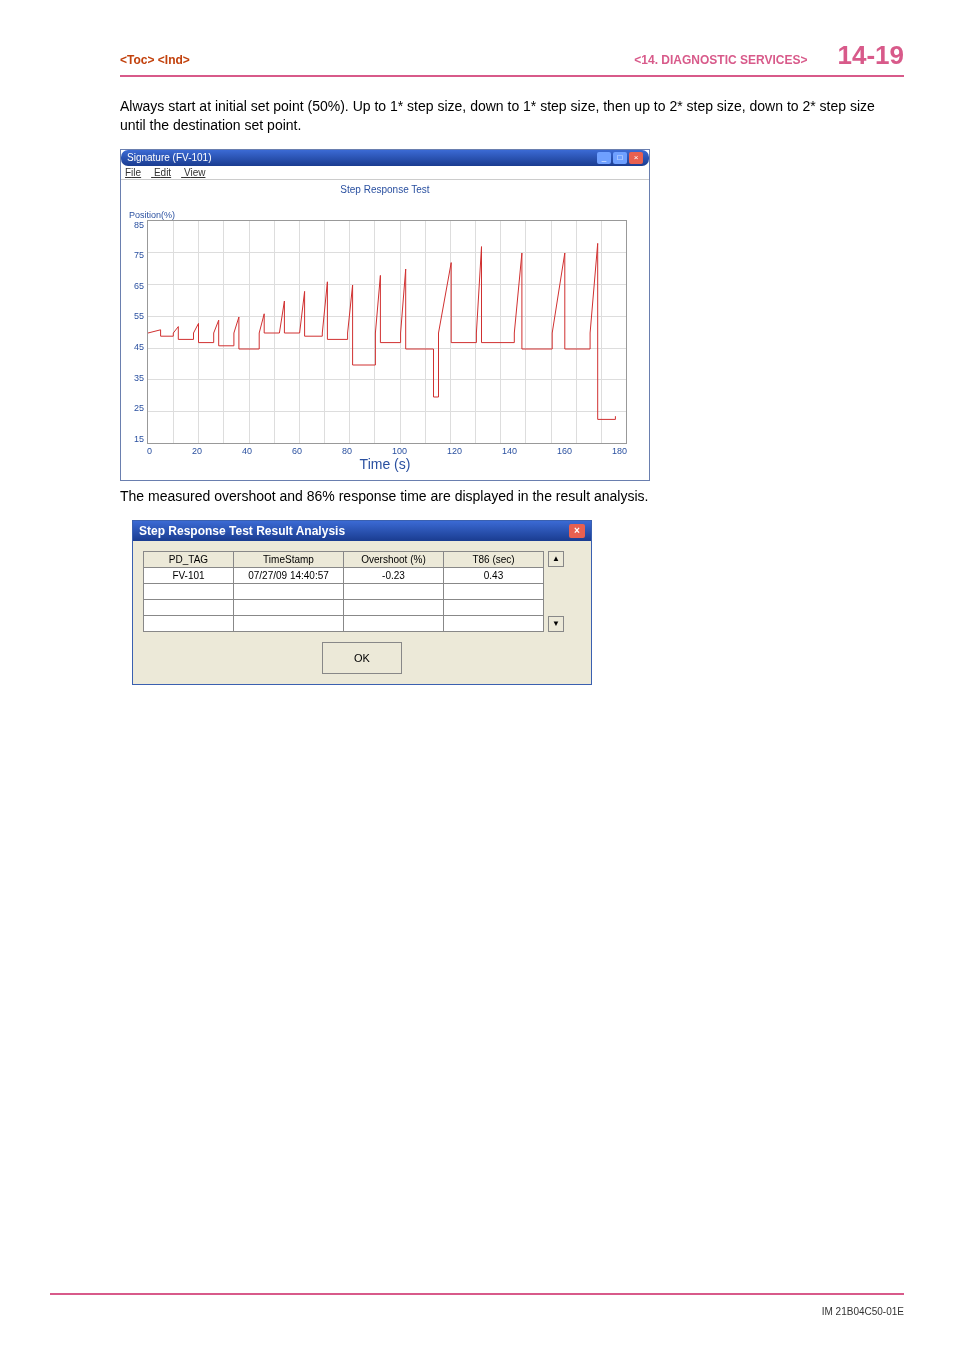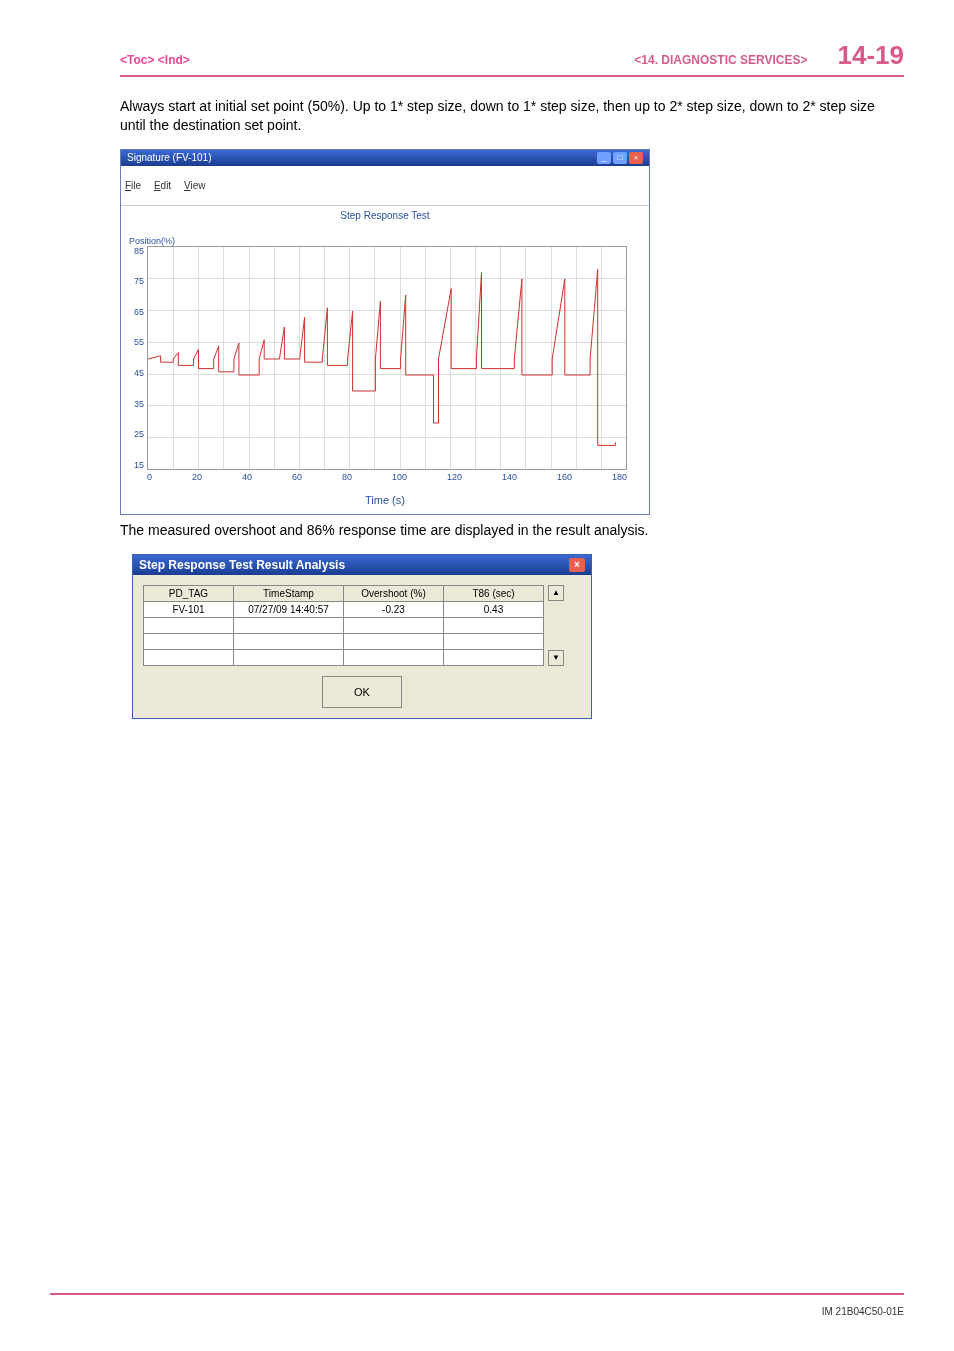--- a/index.html
+++ b/index.html
@@ -1,49 +1,49 @@
 <!DOCTYPE html>
 <html><head>
 <meta charset="utf-8">
 <style>
   * { box-sizing: border-box; margin: 0; padding: 0; }
   body { font-family: Arial, Helvetica, sans-serif; background: #fff; width: 954px; }
   .page { padding: 40px 50px 30px 120px; min-height: 1351px; position: relative; }
   .header-row { display: flex; justify-content: space-between; align-items: baseline; border-bottom: 2px solid #d85a8a; padding-bottom: 4px; margin-bottom: 20px; }
-  .header-left { font-size: 12px; font-weight: bold; color: #ec4899; }
+  .header-left { font-size: 12px; font-weight: bold; color: #c2410c; }
   .header-right { display: flex; align-items: baseline; gap: 30px; }
   .header-section { font-size: 12px; font-weight: bold; color: #d85a8a; }
   .page-num { font-size: 26px; font-weight: bold; color: #d85a8a; }
   .body-text { font-size: 14px; color: #000; line-height: 1.35; margin-bottom: 14px; }
   .fig-caption { font-size: 12px; font-weight: bold; color: #000; margin: 6px 0 20px 0; }
   .doc-code { position: absolute; bottom: 34px; right: 50px; font-size: 10px; color: #333; }
   .bottom-line { position: absolute; bottom: 56px; left: 50px; right: 50px; border-top: 2px solid #d85a8a; }
 
   
   .chart-window { width: 530px; border: 1px solid #6a7faf; margin: 6px 0; background: #fff; font-family: Tahoma, sans-serif; }
-  .win-title { background: linear-gradient(#3b6ad4,#1a3c90); color: #fff; font-size: 10px; padding: 2px 6px; display: flex; justify-content: space-between; align-items: center; }
+  .win-title { background: linear-gradient(#3b6ad4,#1a3c90); color: #fff; font-size: 10px; padding: 2px 6px; display: flex; justify-content: space-between; align-items: center; border-radius: 7px; }
   .win-btns { display: flex; gap: 2px; }
   .win-btn { width: 14px; height: 12px; font-size: 8px; display: flex; align-items: center; justify-content: center; border-radius: 2px; }
   .win-min { background: #6fa0ff; color: #fff; }
   .win-max { background: #6fa0ff; color: #fff; }
   .win-close { background: #e86050; color: #fff; }
-  .menu-bar { font-size: 10px; color: #333; padding: 14px 4px; border-bottom: 1px solid #ccc; }
+  .menu-bar { font-size: 10px; color: #333; padding: 1px 4px; border-bottom: 1px solid #ccc; text-decoration: underline; }
   .menu-bar span { margin-right: 10px; }
   .menu-bar u { text-decoration: underline; }
   .chart-body { padding: 4px 8px 8px 8px; }
   .chart-title { text-align: center; font-size: 10px; color: #2a50a0; margin-bottom: 15px; }
   .axis-label-y { font-size: 9px; color: #2a50a0; }
   .plot-wrap { display: flex; }
   .y-ticks { display: flex; flex-direction: column; justify-content: space-between; font-size: 9px; color: #2a50a0; text-align: right; padding-right: 3px; height: 224px; width: 18px; }
   .plot { position: relative; width: 480px; height: 224px; border: 1px solid #999; background: #fff; }
   .grid-v, .grid-h { position: absolute; background: #ddd; }
   .grid-v { width: 1px; height: 100%; top: 0; }
   .grid-h { height: 1px; width: 100%; left: 0; }
   .x-ticks { display: flex; justify-content: space-between; font-size: 9px; color: #2a50a0; margin-left: 18px; width: 480px; margin-top: 2px; }
-  .x-label { text-align: center; font-size: 11px; color: #2a50a0; margin-top: 12px; }
+  .x-label { text-align: center; font-size: 14px; color: #2a50a0; margin-top: 0; }
   .trace { stroke: #d03030; stroke-width: 1; fill: none; }
 
   
   .dialog { width: 460px; border: 1px solid #3a60b0; margin: 6px 12px; font-family: Tahoma, sans-serif; background: #ece9d8; }
   .dlg-title { background: linear-gradient(#3b6ad4,#1a3c90); color: #fff; font-size: 12px; font-weight: bold; padding: 3px 6px; display: flex; justify-content: space-between; align-items: center; }
   .dlg-title .xbtn { background: #e86050; color: #fff; width: 16px; height: 14px; font-size: 10px; display: flex; align-items: center; justify-content: center; border-radius: 2px; }
   .dlg-body { padding: 10px 10px 8px 10px; }
   .tbl-wrap { display: flex; }
   .tbl { border-collapse: collapse; font-size: 10px; background: #fff; }
   .tbl th, .tbl td { border: 1px solid #888; padding: 2px 6px; text-align: center; height: 16px; }

